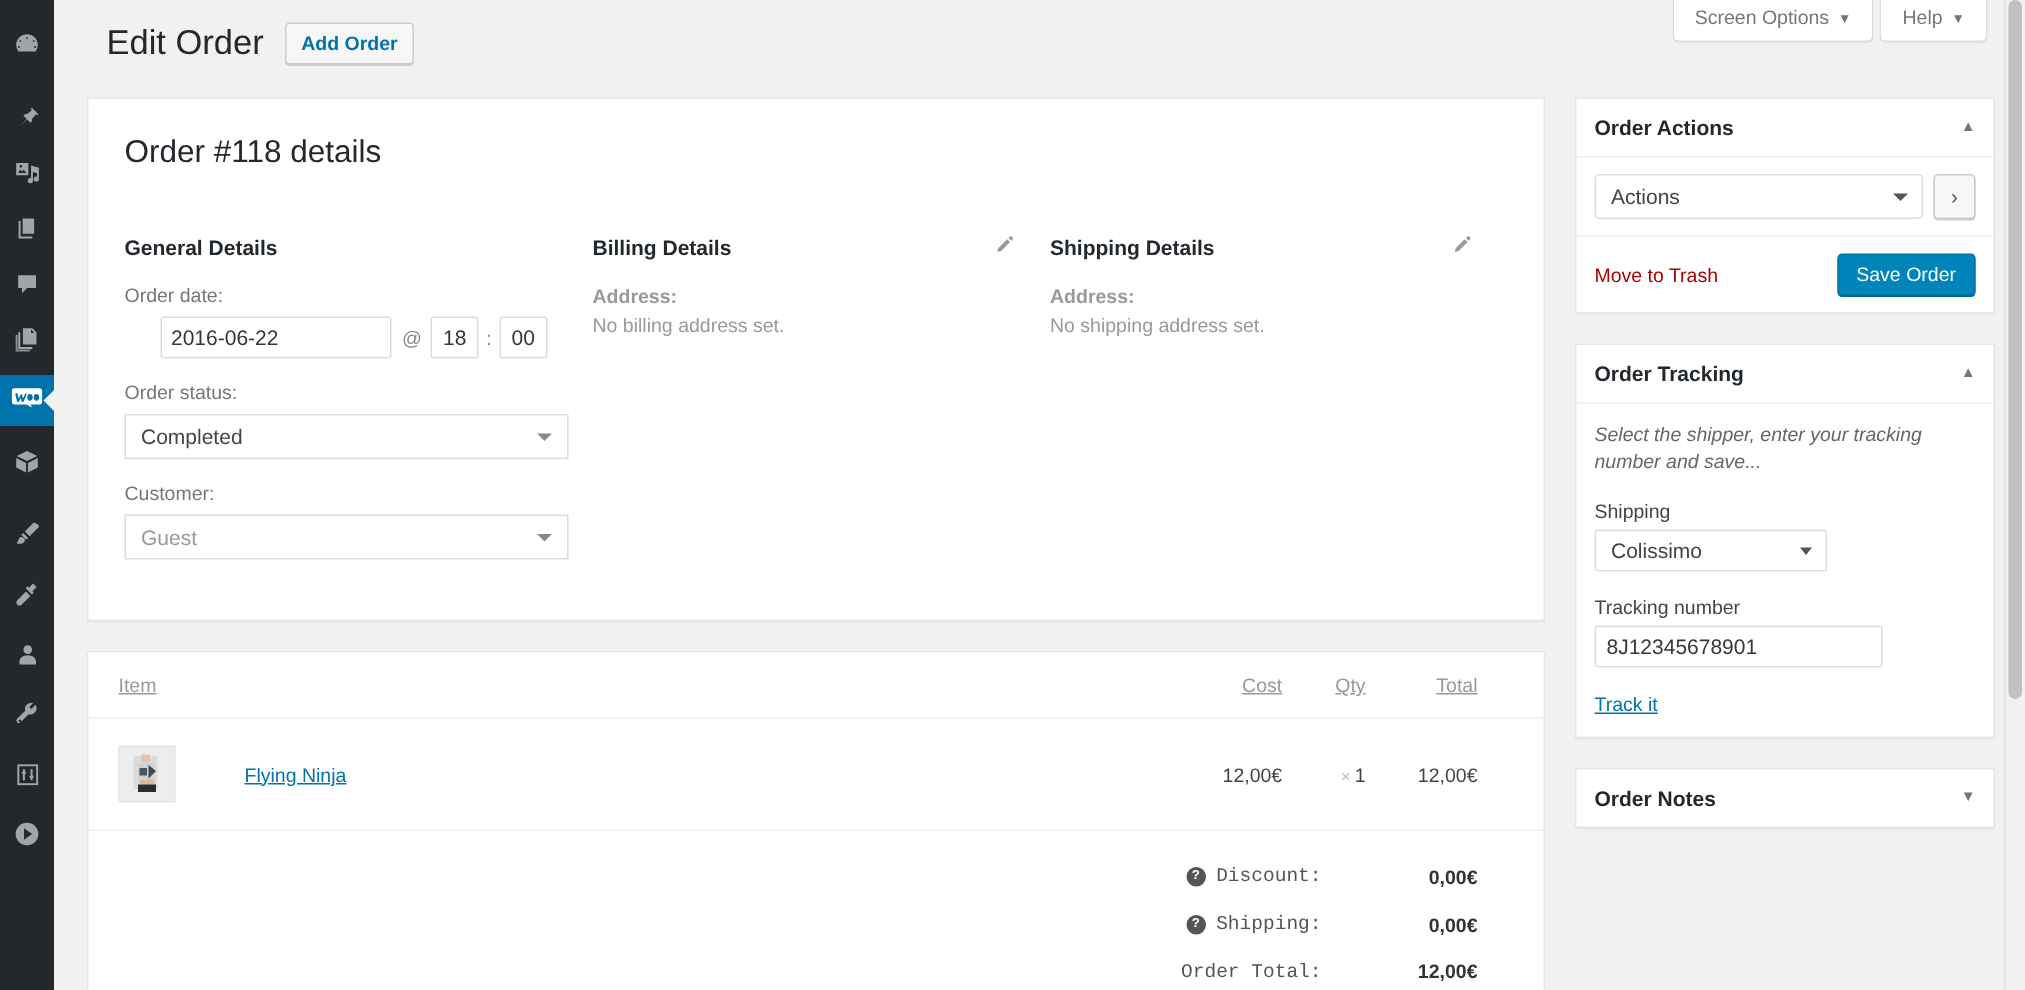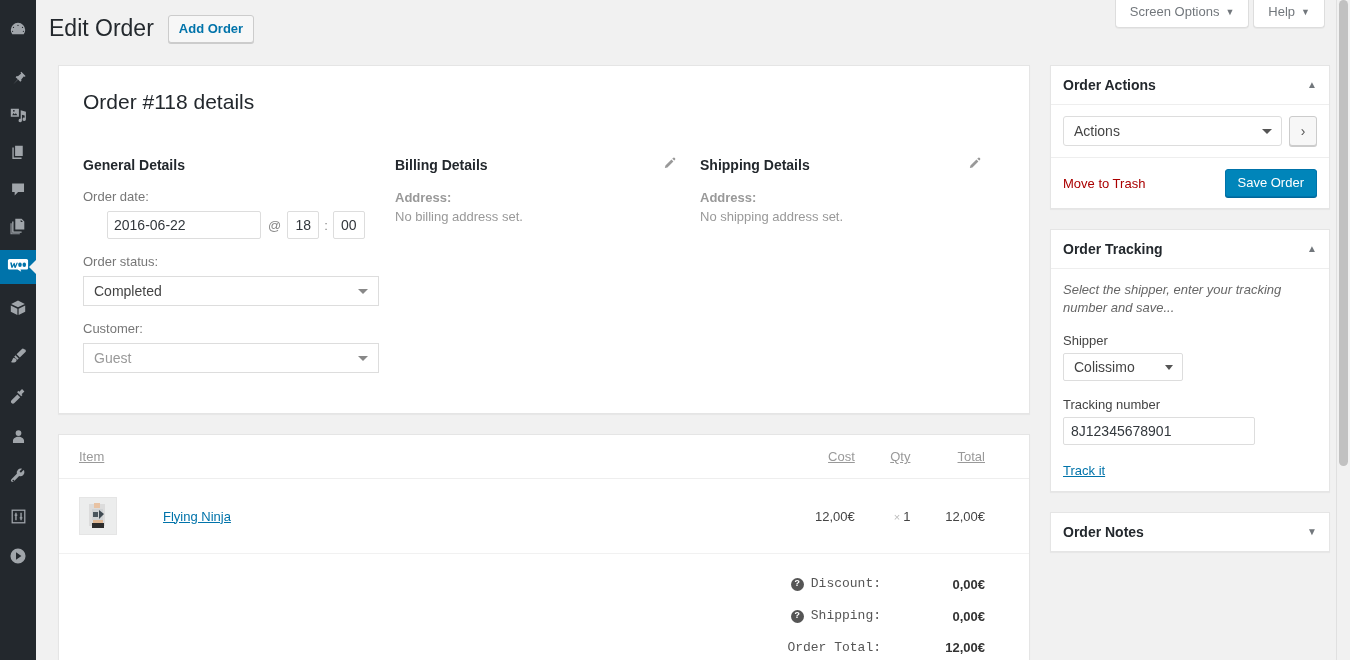--- a/index.html
+++ b/index.html
@@ -53,21 +53,21 @@
     font-size: 13px;
     color: #72777c;
     cursor: pointer;
     line-height: 18px;
     box-shadow: 0 1px 0 rgba(0,0,0,.04);
   }
   .screen-meta-toggle .caret { font-size: 9px; margin-left: 6px; position: relative; top: -1px; }
 
   
   .page-head {
-    position: absolute; left: 13px; top: 14px;
+    position: absolute; left: 35px; top: 14px;
     display: flex; align-items: center;
   }
   h1.page-title {
     font-size: 23px;
     font-weight: 400;
     color: #23282d;
     line-height: 29px;
   }
   .page-title-action {
     margin-left: 14px;
@@ -312,21 +312,21 @@
     margin-bottom: 16px;
   }
   .tracking-label {
     display: block;
     font-size: 13px;
     color: #444;
     margin-bottom: 5px;
   }
   .shipper-select {
     position: relative;
-    width: 120px; height: 28px;
+    width: 155px; height: 28px;
     border: 1px solid #ddd;
     border-radius: 2px;
     background: #fff;
     display: flex; align-items: center;
     padding: 0 10px;
     font-size: 14px;
     cursor: pointer;
     margin-bottom: 16px;
   }
   .shipper-select .caret {
@@ -666,21 +666,21 @@
           </div>
 
           <div class="postbox">
             <div class="hndle">
               <span>Order Tracking</span>
               <span class="toggle-indicator">▲</span>
             </div>
             <div class="inside">
               <p class="tracking-desc">Select the shipper, enter your tracking number and save...</p>
 
-              <label class="tracking-label">Shipper</label>
+              <label class="tracking-label">Shipping</label>
               <div class="shipper-select">
                 <span>Colissimo</span>
                 <span class="caret"></span>
               </div>
 
               <label class="tracking-label">Tracking number</label>
               <input class="tracking-input" type="text" value="8J12345678901" style="">
 
               <div><span class="track-it-link">Track it</span></div>
             </div>

